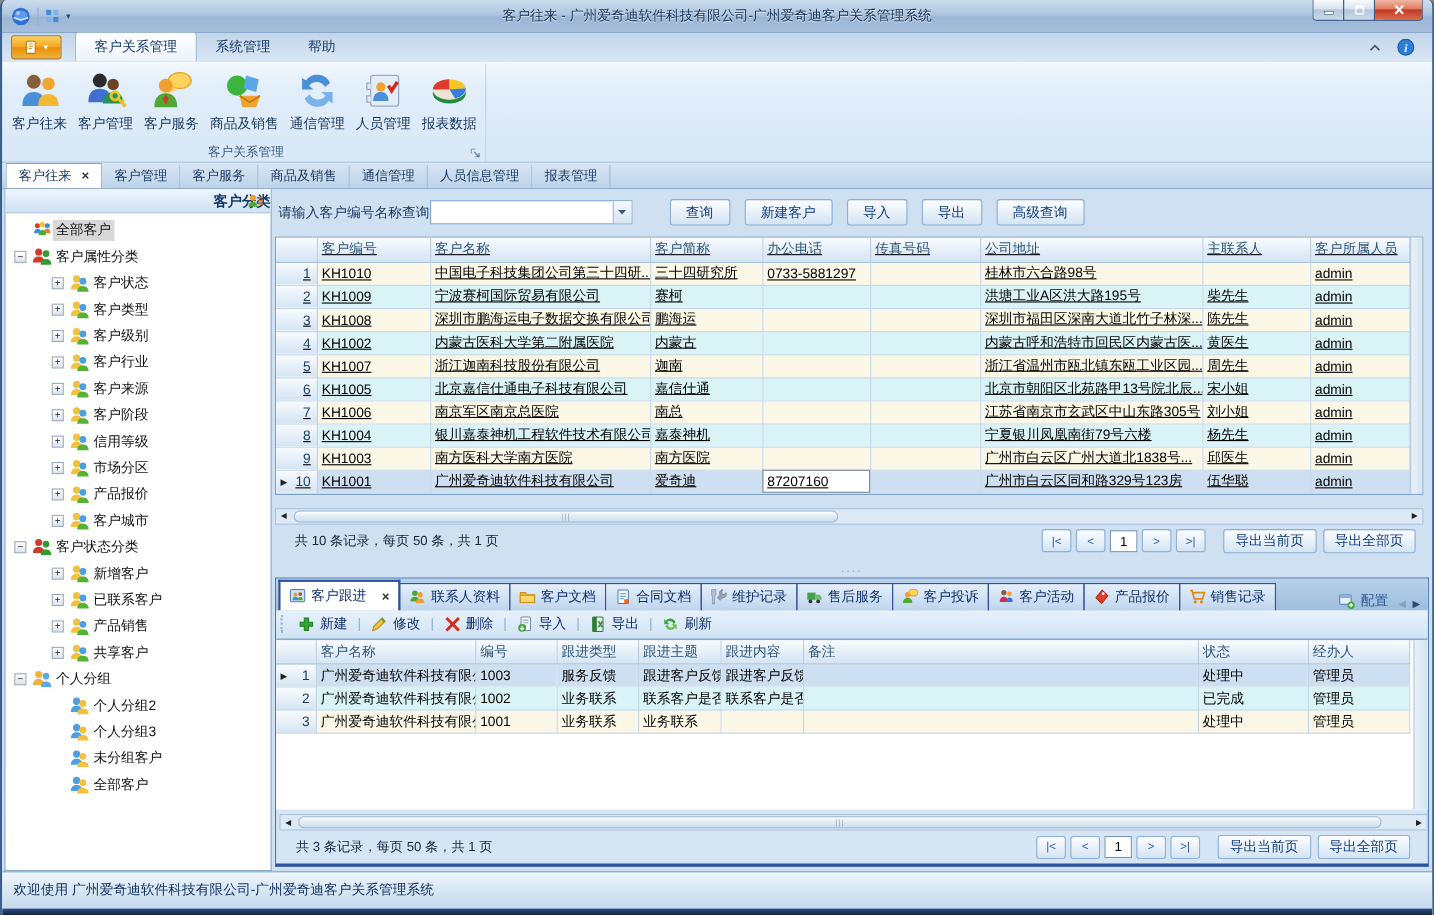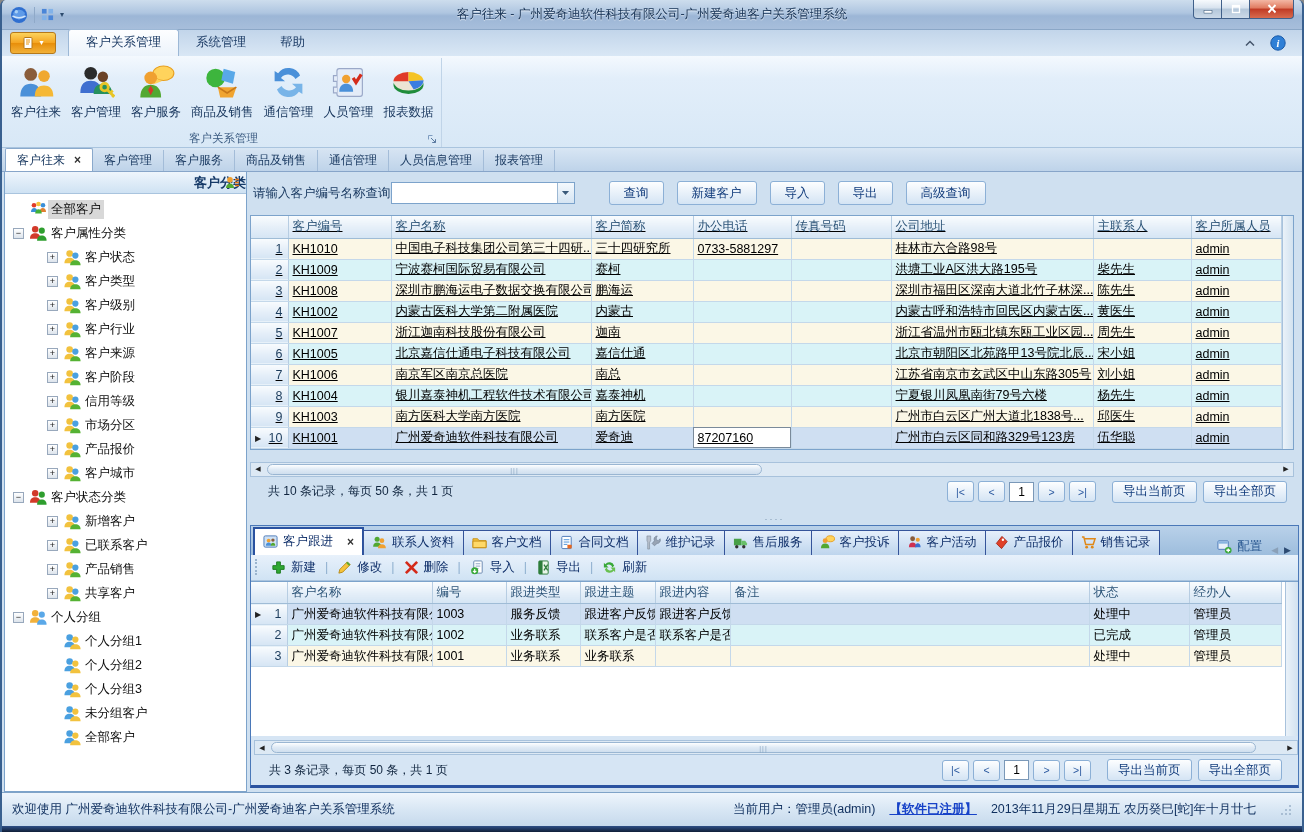--- a/index.html
+++ b/index.html
@@ -589,32 +589,20 @@
             <span class="expand-box">−</span>
             <span class="icn" style="width: 19px; height: 19px;">
               <svg viewBox="0 0 20 20">
                 <circle cx="6.5" cy="5.5" r="3.4" fill="#f2b13a"></circle>
                 <path d="M1 15.5c0-4 2.3-5.8 5.5-5.8s5.5 1.8 5.5 5.8z" fill="#f2b13a"></path>
                 <circle cx="13.5" cy="7" r="3.2" fill="#5aa8e8"></circle>
                 <path d="M8.5 17.5c0-3.8 2.2-5.4 5-5.4s5 1.6 5 5.4z" fill="#5aa8e8"></path>
               </svg>
             </span>
             <span class="tree-label">个人分组</span>
-          </div>
-          <div class="tree-row" style="padding-left: 42px;">
-            <span class="expand-spacer"></span>
-            <span class="icn" style="width: 19px; height: 19px;">
-              <svg viewBox="0 0 20 20">
-                <circle cx="7" cy="5.8" r="3.5" fill="#4aa0e0"></circle>
-                <path d="M1.5 16c0-4 2.4-5.8 5.5-5.8s5.5 1.8 5.5 5.8z" fill="#4aa0e0"></path>
-                <circle cx="13" cy="8" r="3.3" fill="#f2c23e"></circle>
-                <path d="M7.5 18.2c0-3.7 2.3-5.4 5.5-5.4s5.5 1.7 5.5 5.4z" fill="#f2c23e"></path>
-              </svg>
-            </span>
-            <span class="tree-label">个人分组1</span>
           </div>
           <div class="tree-row" style="padding-left: 42px;">
             <span class="expand-spacer"></span>
             <span class="icn" style="width: 19px; height: 19px;">
               <svg viewBox="0 0 20 20">
                 <circle cx="7" cy="5.8" r="3.5" fill="#4aa0e0"></circle>
                 <path d="M1.5 16c0-4 2.4-5.8 5.5-5.8s5.5 1.8 5.5 5.8z" fill="#4aa0e0"></path>
                 <circle cx="13" cy="8" r="3.3" fill="#f2c23e"></circle>
                 <path d="M7.5 18.2c0-3.7 2.3-5.4 5.5-5.4s5.5 1.7 5.5 5.4z" fill="#f2c23e"></path>
               </svg>
@@ -1113,33 +1101,16 @@
               <button class="btn">导出全部页</button>
               <span class="pad-r"></span>
             </span>
           </div>
       </div>
     </div>
   </div>
 
   <div class="statusbar">
     <span>欢迎使用 广州爱奇迪软件科技有限公司-广州爱奇迪客户关系管理系统</span>
-    <span class="sb-right">
-      <span>当前用户：管理员(admin)</span>
-      <span class="sb-link">【软件已注册】</span>
-      <span>2013年11月29日星期五 农历癸巳[蛇]年十月廿七</span>
-      <span class="sb-grip icn" style="width:12px;height:12px">
-          <svg viewBox="0 0 12 12">
-            <g fill="#9ab0c8">
-              <circle cx="10" cy="2" r="1"></circle>
-              <circle cx="10" cy="6" r="1"></circle>
-              <circle cx="6" cy="6" r="1"></circle>
-              <circle cx="10" cy="10" r="1"></circle>
-              <circle cx="6" cy="10" r="1"></circle>
-              <circle cx="2" cy="10" r="1"></circle>
-            </g>
-          </svg>
-        </span>
-    </span>
   </div>
 
   <div class="bottom-band"></div>
 </div>
 
 </body></html>

